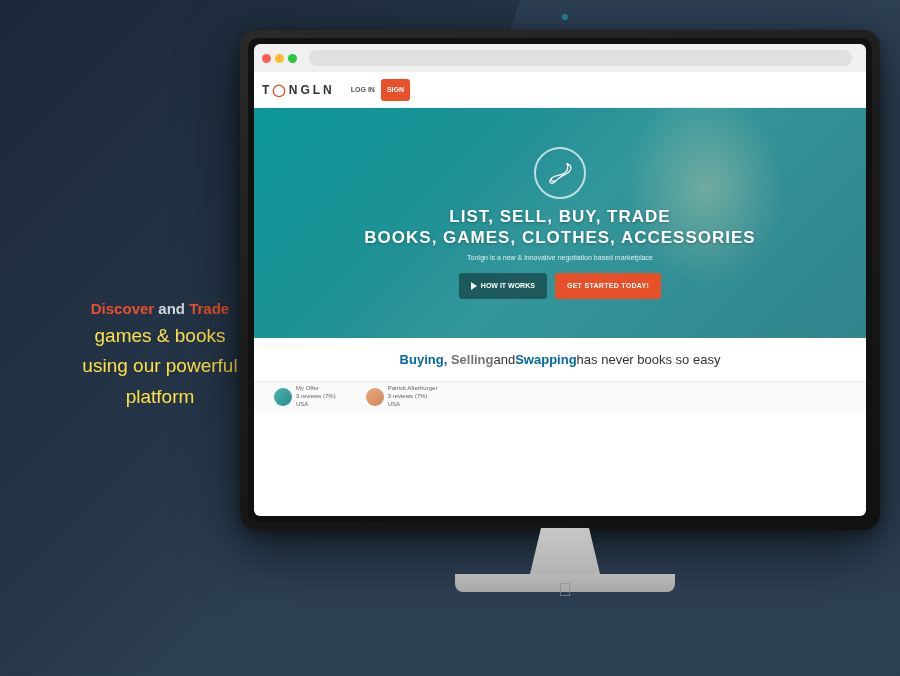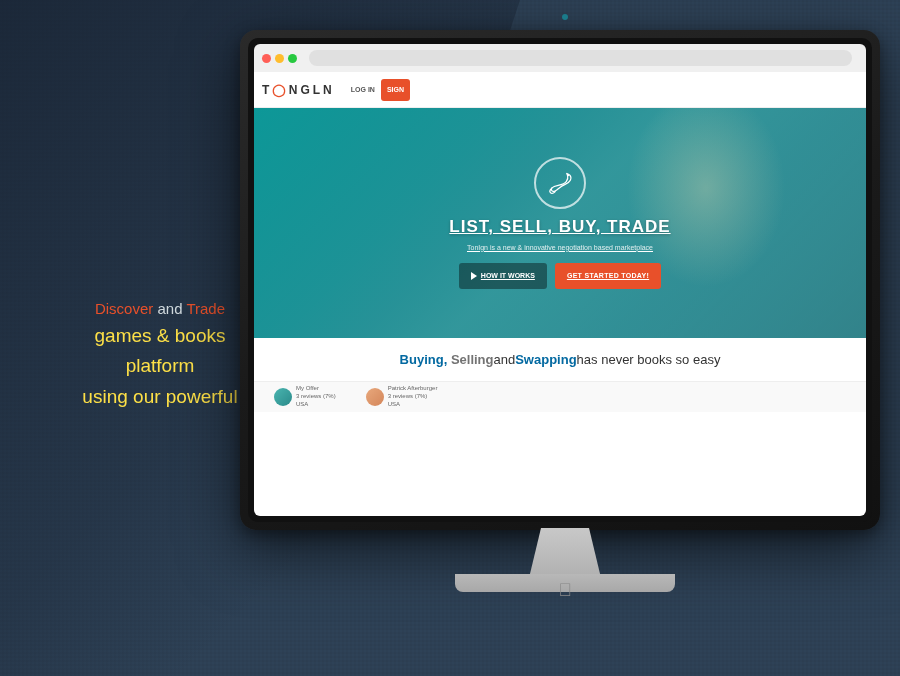--- a/index.html
+++ b/index.html
@@ -55,21 +55,21 @@
       position: absolute;
       top: 300px;
       left: 60px;
       width: 200px;
       text-align: center;
       color: #b0bec5;
     }
 
     .left-panel .headline {
       font-size: 15px;
-      font-weight: 400;
+      font-weight: 700;
       margin-bottom: 4px;
       color: #cfd8dc;
     }
 
     .left-panel .headline .discover {
       color: #e8502a;
     }
 
     .left-panel .headline .trade {
       color: #e8502a;
@@ -308,21 +308,20 @@
 
     .hero-content {
       position: absolute;
       inset: 0;
       display: flex;
       flex-direction: column;
       align-items: center;
       justify-content: center;
       text-align: center;
       color: white;
-      text-decoration: underline;
     }
 
     
     .bird-logo {
       width: 52px;
       height: 52px;
       border: 2px solid rgba(255,255,255,0.7);
       border-radius: 50%;
       display: flex;
       align-items: center;
@@ -495,22 +494,22 @@
 <div class="diagonal-shadow"></div>
 
 <div class="left-panel">
   <div class="headline">
     <span class="discover">Discover</span>
     <span> and </span>
     <span class="trade">Trade</span>
   </div>
   <div class="subtext">
     <div>games &amp; books</div>
+    <div>using our powerful</div>
     <div>platform</div>
-    <div>using our powerful</div>
   </div>
 </div>
 
 <div class="imac-wrapper">
 
   <div class="camera-dot"></div>
 
   <div class="imac-outer">
     <div class="imac-inner-bezel">
       <div class="screen">
@@ -543,20 +542,21 @@
             <div class="hero-content">
               <div class="bird-logo">
                 <svg viewBox="0 0 40 40">
                   <path d="M28 8 C28 8, 32 12, 28 18 C24 24, 14 22, 10 26 C8 28, 10 32, 14 30 C18 28, 20 24, 26 22 C32 20, 36 14, 32 10 Z" fill="none" stroke="white" stroke-width="1.5" stroke-linecap="round"></path>
                   <circle cx="30" cy="10" r="1.5" fill="white"></circle>
                   <path d="M10 26 C8 28, 6 30, 8 32 C10 34, 14 32, 14 30" fill="none" stroke="white" stroke-width="1.5" stroke-linecap="round"></path>
                 </svg>
               </div>
               <div class="hero-title">
                 <div>LIST, SELL, BUY, TRADE</div>
+                <div>BOOKS, GAMES, CLOTHES, ACCESSORIES</div>
               </div>
               <div class="hero-subtitle">TonIgn is a new &amp; innovative negotiation based marketplace</div>
               <div class="hero-buttons">
                 <button class="hero-btn-play">
                   <span class="play-icon"></span>
                   <span>HOW IT WORKS</span>
                 </button>
                 <button class="hero-btn-cta">GET STARTED TODAY!</button>
               </div>
             </div>

